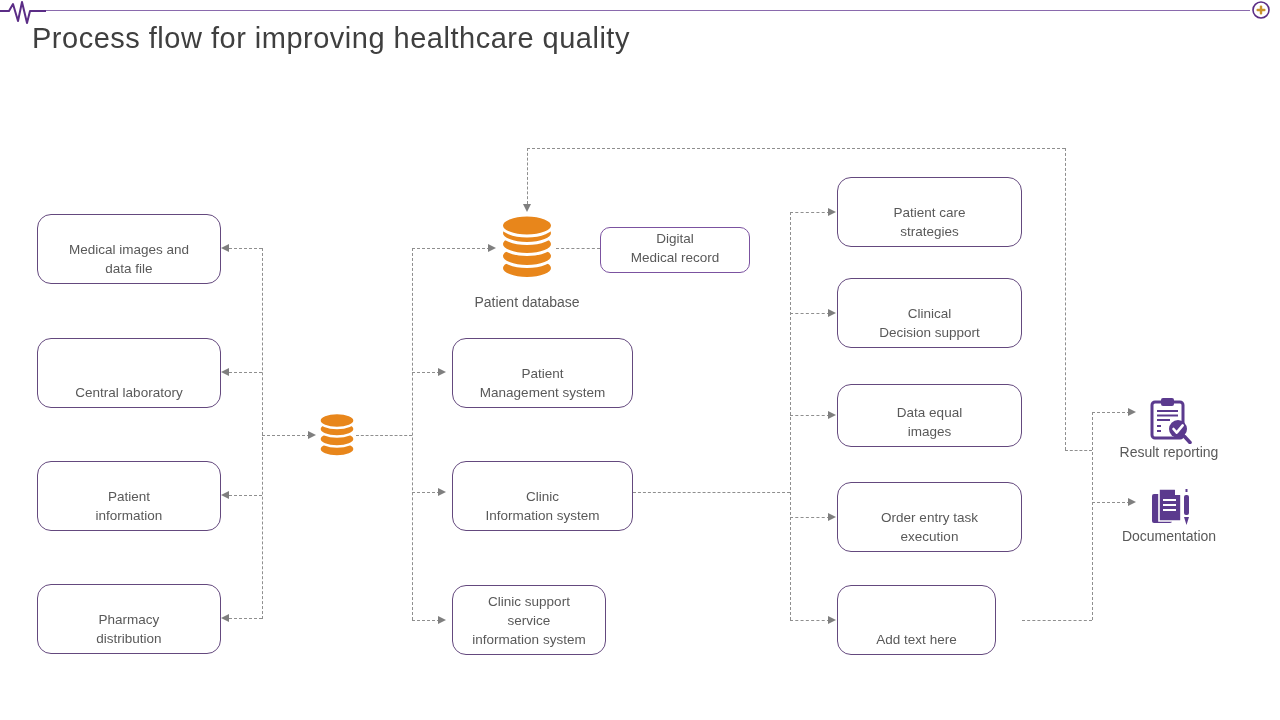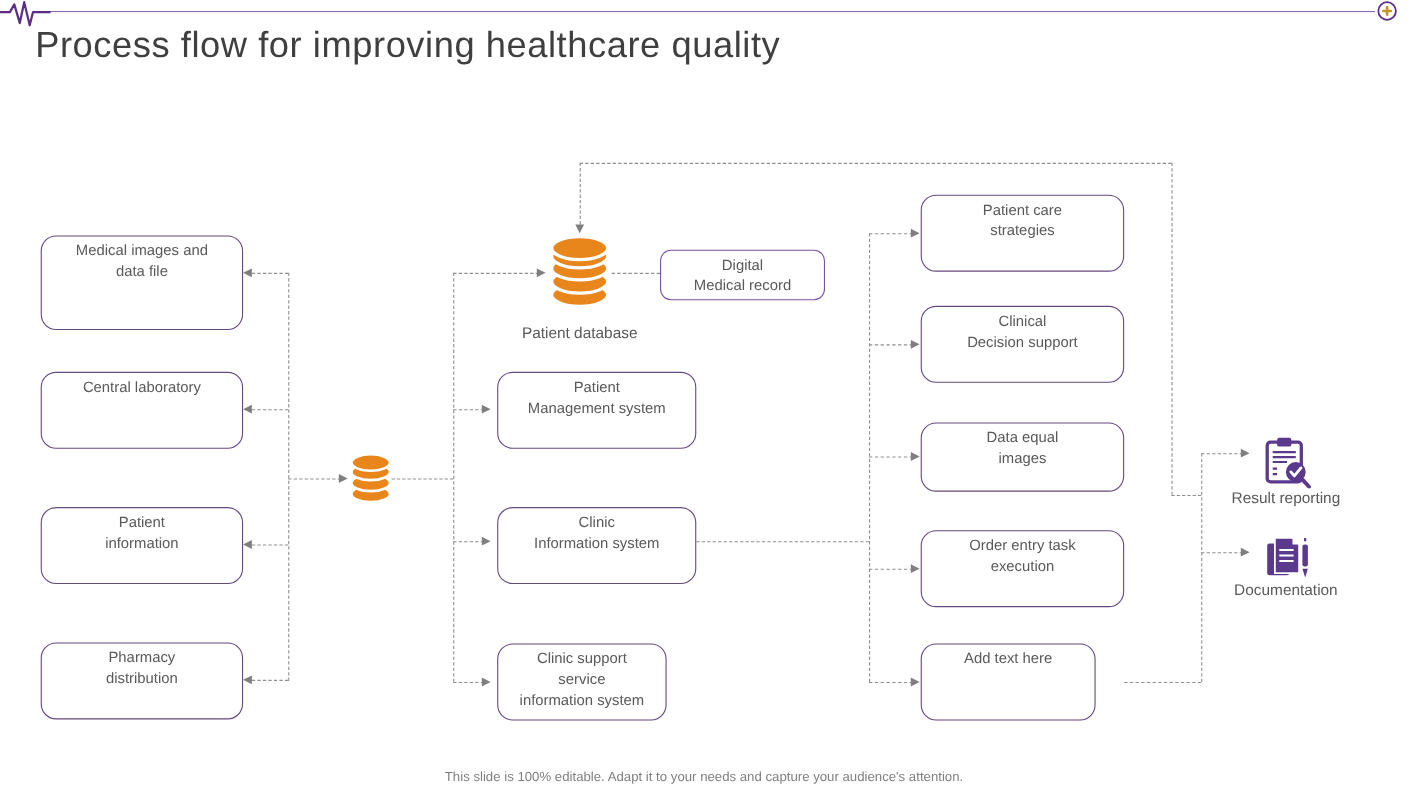--- a/index.html
+++ b/index.html
@@ -3,27 +3,27 @@
 <meta charset="utf-8">
 <style>
   html,body{margin:0;padding:0;background:#fff;}
   .slide{position:relative;width:1280px;height:720px;background:#ffffff;overflow:hidden;
          font-family:"Liberation Sans",sans-serif;}
   
   .topline{position:absolute;left:34px;top:10px;width:1216px;height:0;border-top:1px solid #8a6aad;}
   .pulse-icon{position:absolute;left:0;top:0;}
   .plus-icon{position:absolute;left:1250px;top:0;}
   
-  .title{position:absolute;left:32px;top:22px;width:1100px;font-size:33px;letter-spacing:.5px;
+  .title{position:absolute;left:32px;top:22px;width:1100px;font-size:29px;letter-spacing:.5px;
          color:#3f3f3f;font-weight:400;}
   .subtitle{position:absolute;left:32px;top:84px;width:1180px;font-size:12px;color:#7f7f7f;}
   .footer{position:absolute;left:0;top:699px;width:1280px;text-align:center;font-size:12px;color:#7f7f7f;}
   
   .box{position:absolute;border:1px solid #64497e;border-radius:14px;background:#fff;
-       display:flex;align-items:flex-start;justify-content:center;text-align:center;
+       display:flex;align-items:flex-end;justify-content:center;text-align:center;
        color:#595959;font-size:13.5px;line-height:1.4;box-sizing:border-box;padding:4px 12px;}
   .box.bright{border-color:#7b52a0;border-radius:10px;}
   .bl{display:block;}
   
   .hline{position:absolute;height:0;border-top:1px dashed #8f8f8f;}
   .vline{position:absolute;width:0;border-left:1px dashed #8f8f8f;}
   
   .arr{position:absolute;width:0;height:0;border-style:solid;}
   .arr.r{border-width:4px 0 4px 8px;border-color:transparent transparent transparent #7f7f7f;}
   .arr.l{border-width:4px 8px 4px 0;border-color:transparent #7f7f7f transparent transparent;}
@@ -46,21 +46,21 @@
   <div class="plus-icon">
     <svg width="22" height="22" viewBox="0 0 22 22">
       <circle cx="11" cy="10" r="8" fill="#fff" stroke="#5b2d86" stroke-width="1.6"></circle>
       <rect x="6.5" y="8.8" width="9" height="2.4" rx="1" fill="#c8922b"></rect>
       <rect x="9.8" y="5.5" width="2.4" height="9" rx="1" fill="#c8922b"></rect>
     </svg>
   </div>
 
   <div class="title">Process flow for improving healthcare quality</div>
 
-  <div class="box" style="left:37px;top:214px;width:184px;height:86px">
+  <div class="box" style="left:37px;top:214px;width:184px;height:70px">
     <div>
         <span class="bl">Medical images and</span>
         <span class="bl">data file</span>
       </div>
   </div>
   <div class="box" style="left:37px;top:338px;width:184px;height:70px">
     <div>
         <span class="bl">Central laboratory</span>
         <span class="bl"></span>
       </div>
@@ -236,15 +236,14 @@
         <line x1="15" y1="18" x2="28" y2="18" stroke="#fff" stroke-width="2"></line>
         <line x1="15" y1="23" x2="28" y2="23" stroke="#fff" stroke-width="2"></line>
       </g>
       <rect x="36" y="8" width="5" height="20" rx="2" fill="#5b3a8e"></rect>
       <polygon points="36,30 41,30 38.5,38" fill="#5b3a8e"></polygon>
       <line x1="38.5" y1="2" x2="38.5" y2="5" stroke="#5b3a8e" stroke-width="2"></line>
     </svg>
   </div>
   <div class="caption" style="left:1089px;top:527px;width:160px">Documentation</div>
 
-  <div class="footer">This slide is 100% editable. Adapt it to your needs and capture your audience's attention.</div>
 
 </div>
 
 </body></html>

